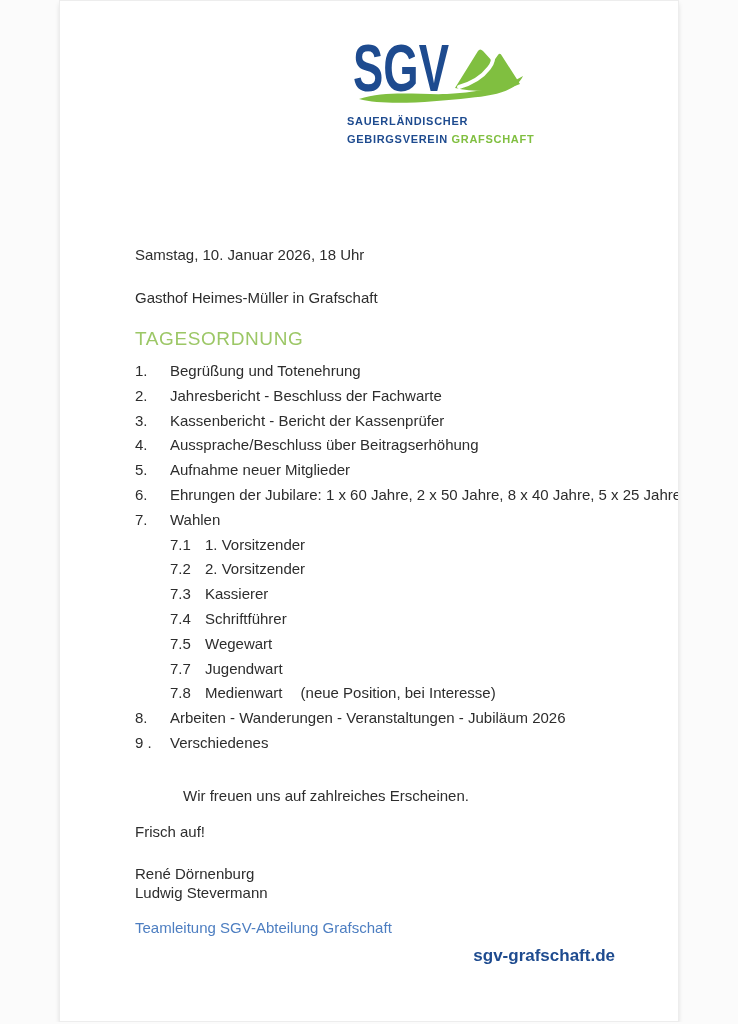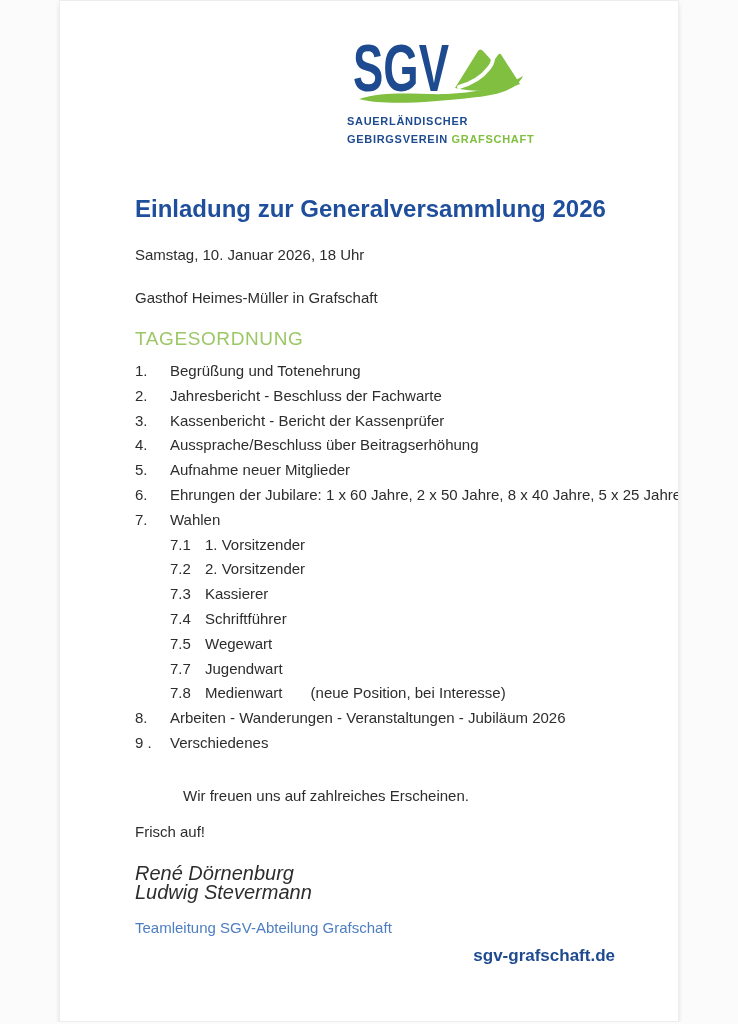--- a/index.html
+++ b/index.html
@@ -75,25 +75,25 @@
   .agenda-row{
     display:flex;
     align-items:flex-start;
     height:24.8px;
     font-size:15px;
     line-height:19px;
   }
   .agenda-row.sub{padding-left:35px;}
   .agenda-num{flex:0 0 35px;}
   .agenda-text{white-space:nowrap;}
-  .agenda-note{margin-left:28px;white-space:nowrap;}
+  .agenda-note{margin-left:18px;white-space:nowrap;}
   
   .closing-1{position:absolute;left:75px;top:786px;font-size:15px;margin-left:48px;}
   .closing-2{position:absolute;left:75px;top:822px;font-size:15px;text-align:right;}
-  .signatures{position:absolute;left:75px;top:863px;font-size:20px;line-height:19px;font-style:italic;}
+  .signatures{position:absolute;left:75px;top:863px;font-size:15px;line-height:19px;}
   .signature-role{
     position:absolute;left:75px;top:918px;
     font-size:15px;color:var(--link-blue);
     text-decoration:none;cursor:pointer;
   }
   .website{
     position:absolute;right:63px;top:945px;
     font-size:17px;font-weight:bold;color:var(--brand-blue);
     text-decoration:none;cursor:pointer;
   }
@@ -112,21 +112,20 @@
                L173,45 Q157,52 139,52 Q120,52 108,49 Z"></path>
       <path fill="none" stroke="#ffffff" stroke-width="4" stroke-linecap="round" d="M112,48 C126,44 136,37 142,29 C146,24 147,20 145,16"></path>
     </svg>
     <div class="logo-caption">SAUERLÄNDISCHER</div>
     <div class="logo-caption">
       <span>GEBIRGSVEREIN</span>
       <span class="green">GRAFSCHAFT</span>
     </div>
   </div>
 
-  <h1 class="title" style="margin:0">Einladung zur Generalversammlung 2026</h1>
   <div class="date-line">Samstag, 10. Januar 2026, 18 Uhr</div>
   <div class="location-line">Gasthof Heimes-Müller in Grafschaft</div>
 
   <div class="agenda-heading">TAGESORDNUNG</div>
 
   <div class="agenda">
     <div class="agenda-row">
       <span class="agenda-num">1.</span>
       <span class="agenda-text">Begrüßung und Totenehrung</span>
 

